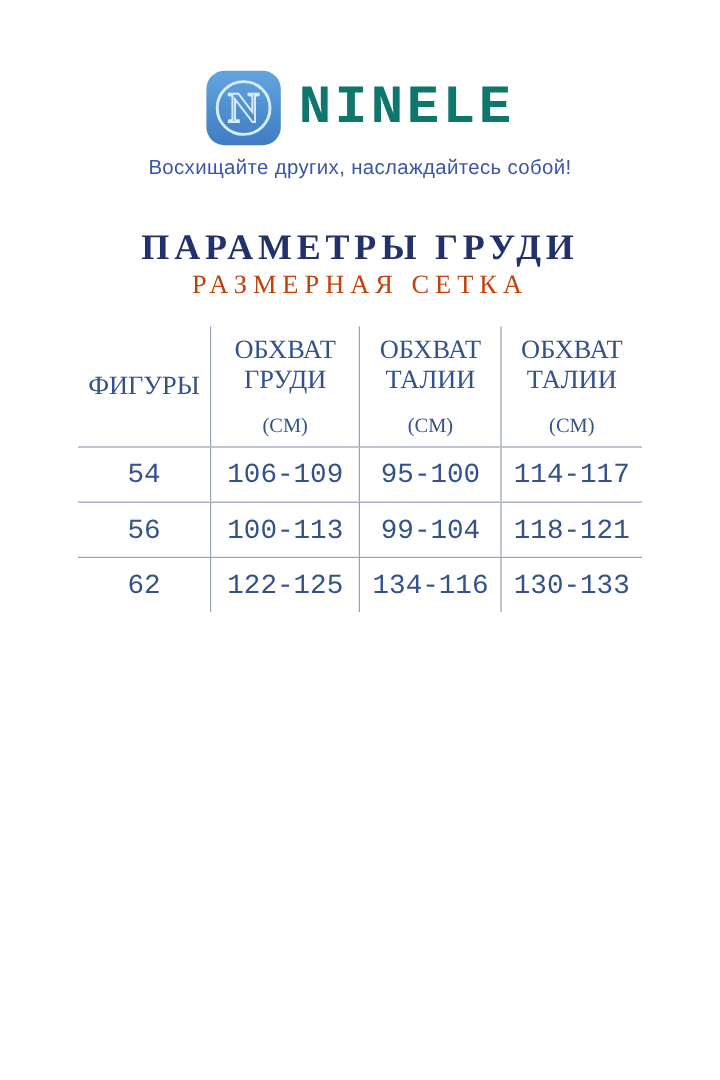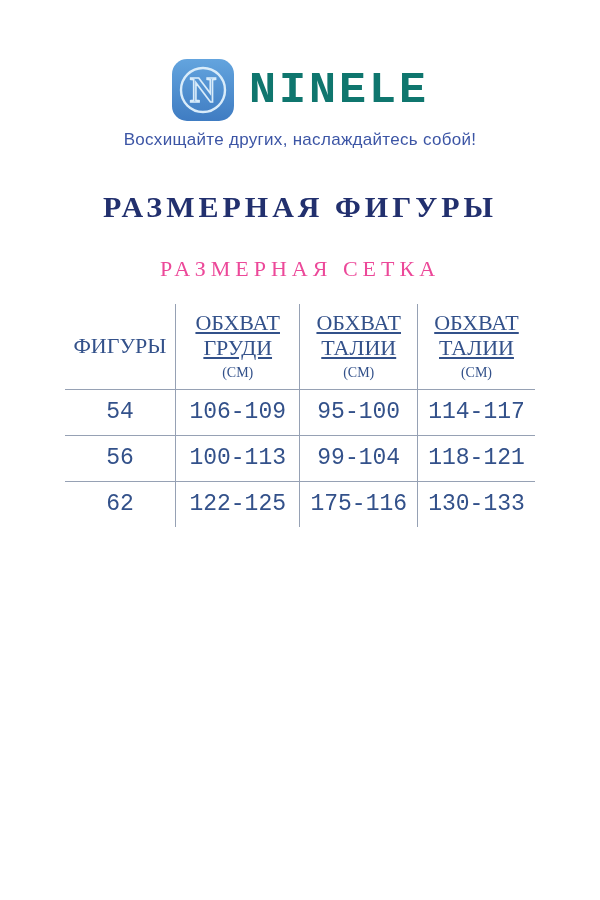--- a/index.html
+++ b/index.html
@@ -55,26 +55,25 @@
   
   .page-title {
     margin-top: 40px;
     text-align: center;
     font-size: 30px;
     font-weight: bold;
     letter-spacing: 4px;
     color: #22306e;
   }
   .page-subtitle {
-    margin-top: 32px;
     text-align: center;
     font-size: 22px;
     font-weight: normal;
     letter-spacing: 5px;
-    color: #ec4899;
+    color: #c2410c;
   }
 
   
   .size-table {
     width: 470px;
     margin: 22px auto 0 auto;
     border-collapse: collapse;
     table-layout: fixed;
   }
   .size-table col.c-size  { width: 23.5%; }
@@ -95,24 +94,24 @@
   }
   .size-table thead th {
     border-bottom: 1px solid #96a1b4;
     font-weight: normal;
     font-size: 22px;
     line-height: 1.15;
     padding: 6px 2px 8px 2px;
   }
   .size-table thead .unit {
     display: block;
-    font-size: 14px;
-    margin-top: 4px;
+    font-size: 17px;
+    margin-top: 16px;
   }
-  .size-table thead .hline { display: block; text-decoration: underline; }
+  .size-table thead .hline { display: block; }
   .size-table tbody td {
     font-size: 23px;
     height: 45px;
     padding: 0 2px;
     font-family: Liberation Mono, monospace;
   }
   .size-table tbody tr:not(:last-child) td {
     border-bottom: 1px solid #96a1b4;
   }
 </style>
@@ -131,21 +130,21 @@
       </defs>
       <rect x="1" y="1" width="62" height="62" rx="15" fill="url(#iconbg)"></rect>
       <circle cx="32" cy="32" r="22" fill="none" stroke="#d9ecfa" stroke-width="2.4"></circle>
       <text x="32" y="44" font-family="Liberation Serif, serif" font-size="36" font-weight="bold" text-anchor="middle" fill="none" stroke="#d9ecfa" stroke-width="1.6">N</text>
     </svg>
     <div class="brand-wordmark">NINELE</div>
   </div>
 
   <div class="brand-tagline">Восхищайте других, наслаждайтесь собой!</div>
 
-  <div class="page-title">РАЗМЕРНАЯ ФИГУРЫ</div>
+  <div class="page-title">ПАРАМЕТРЫ ГРУДИ</div>
 
   <div class="page-subtitle">РАЗМЕРНАЯ СЕТКА</div>
 
   <table class="size-table">
     <colgroup>
       <col class="c-size">
         <col class="c-chest">
         <col class="c-waist">
         <col class="c-hips">
     </colgroup>
@@ -180,19 +179,19 @@
       </tr>
       <tr>
         <td>56</td>
         <td>100-113</td>
         <td>99-104</td>
         <td>118-121</td>
       </tr>
       <tr>
         <td>62</td>
         <td>122-125</td>
-        <td>175-116</td>
+        <td>134-116</td>
         <td>130-133</td>
       </tr>
     </tbody>
   </table>
 
 </div>
 
 </body></html>

